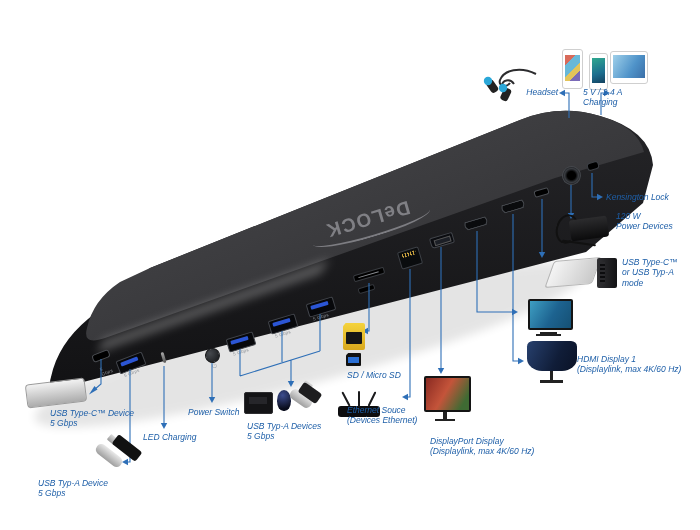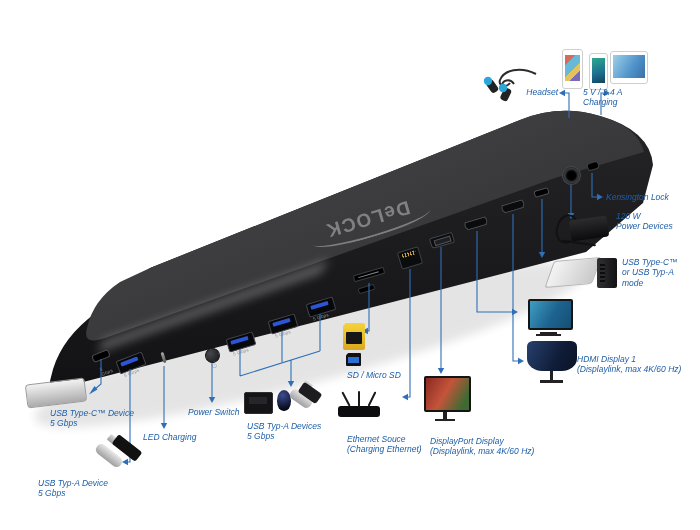--- a/index.html
+++ b/index.html
@@ -288,23 +288,23 @@
   <div class="label" style="left:577px;top:354px">
     <div>HDMI Display 1</div>
     <div>(Displaylink, max 4K/60 Hz)</div>
     </div>
 
   <div class="label" style="left:430px;top:436px">
     <div>DisplayPort Display</div>
     <div>(Displaylink, max 4K/60 Hz)</div>
     </div>
 
-  <div class="label" style="left:347px;top:434px">
+  <div class="label" style="left:347px;top:405px">
     <div>Ethernet Souce</div>
-    <div>(Charging Ethernet)</div>
+    <div>(Devices Ethernet)</div>
     </div>
 
   <div class="label" style="left:347px;top:370px">
     <div>SD / Micro SD</div>
     </div>
 
   <div class="label" style="left:247px;top:421px">
     <div>USB Typ-A Devices</div>
     <div>5 Gbps</div>
     </div>

